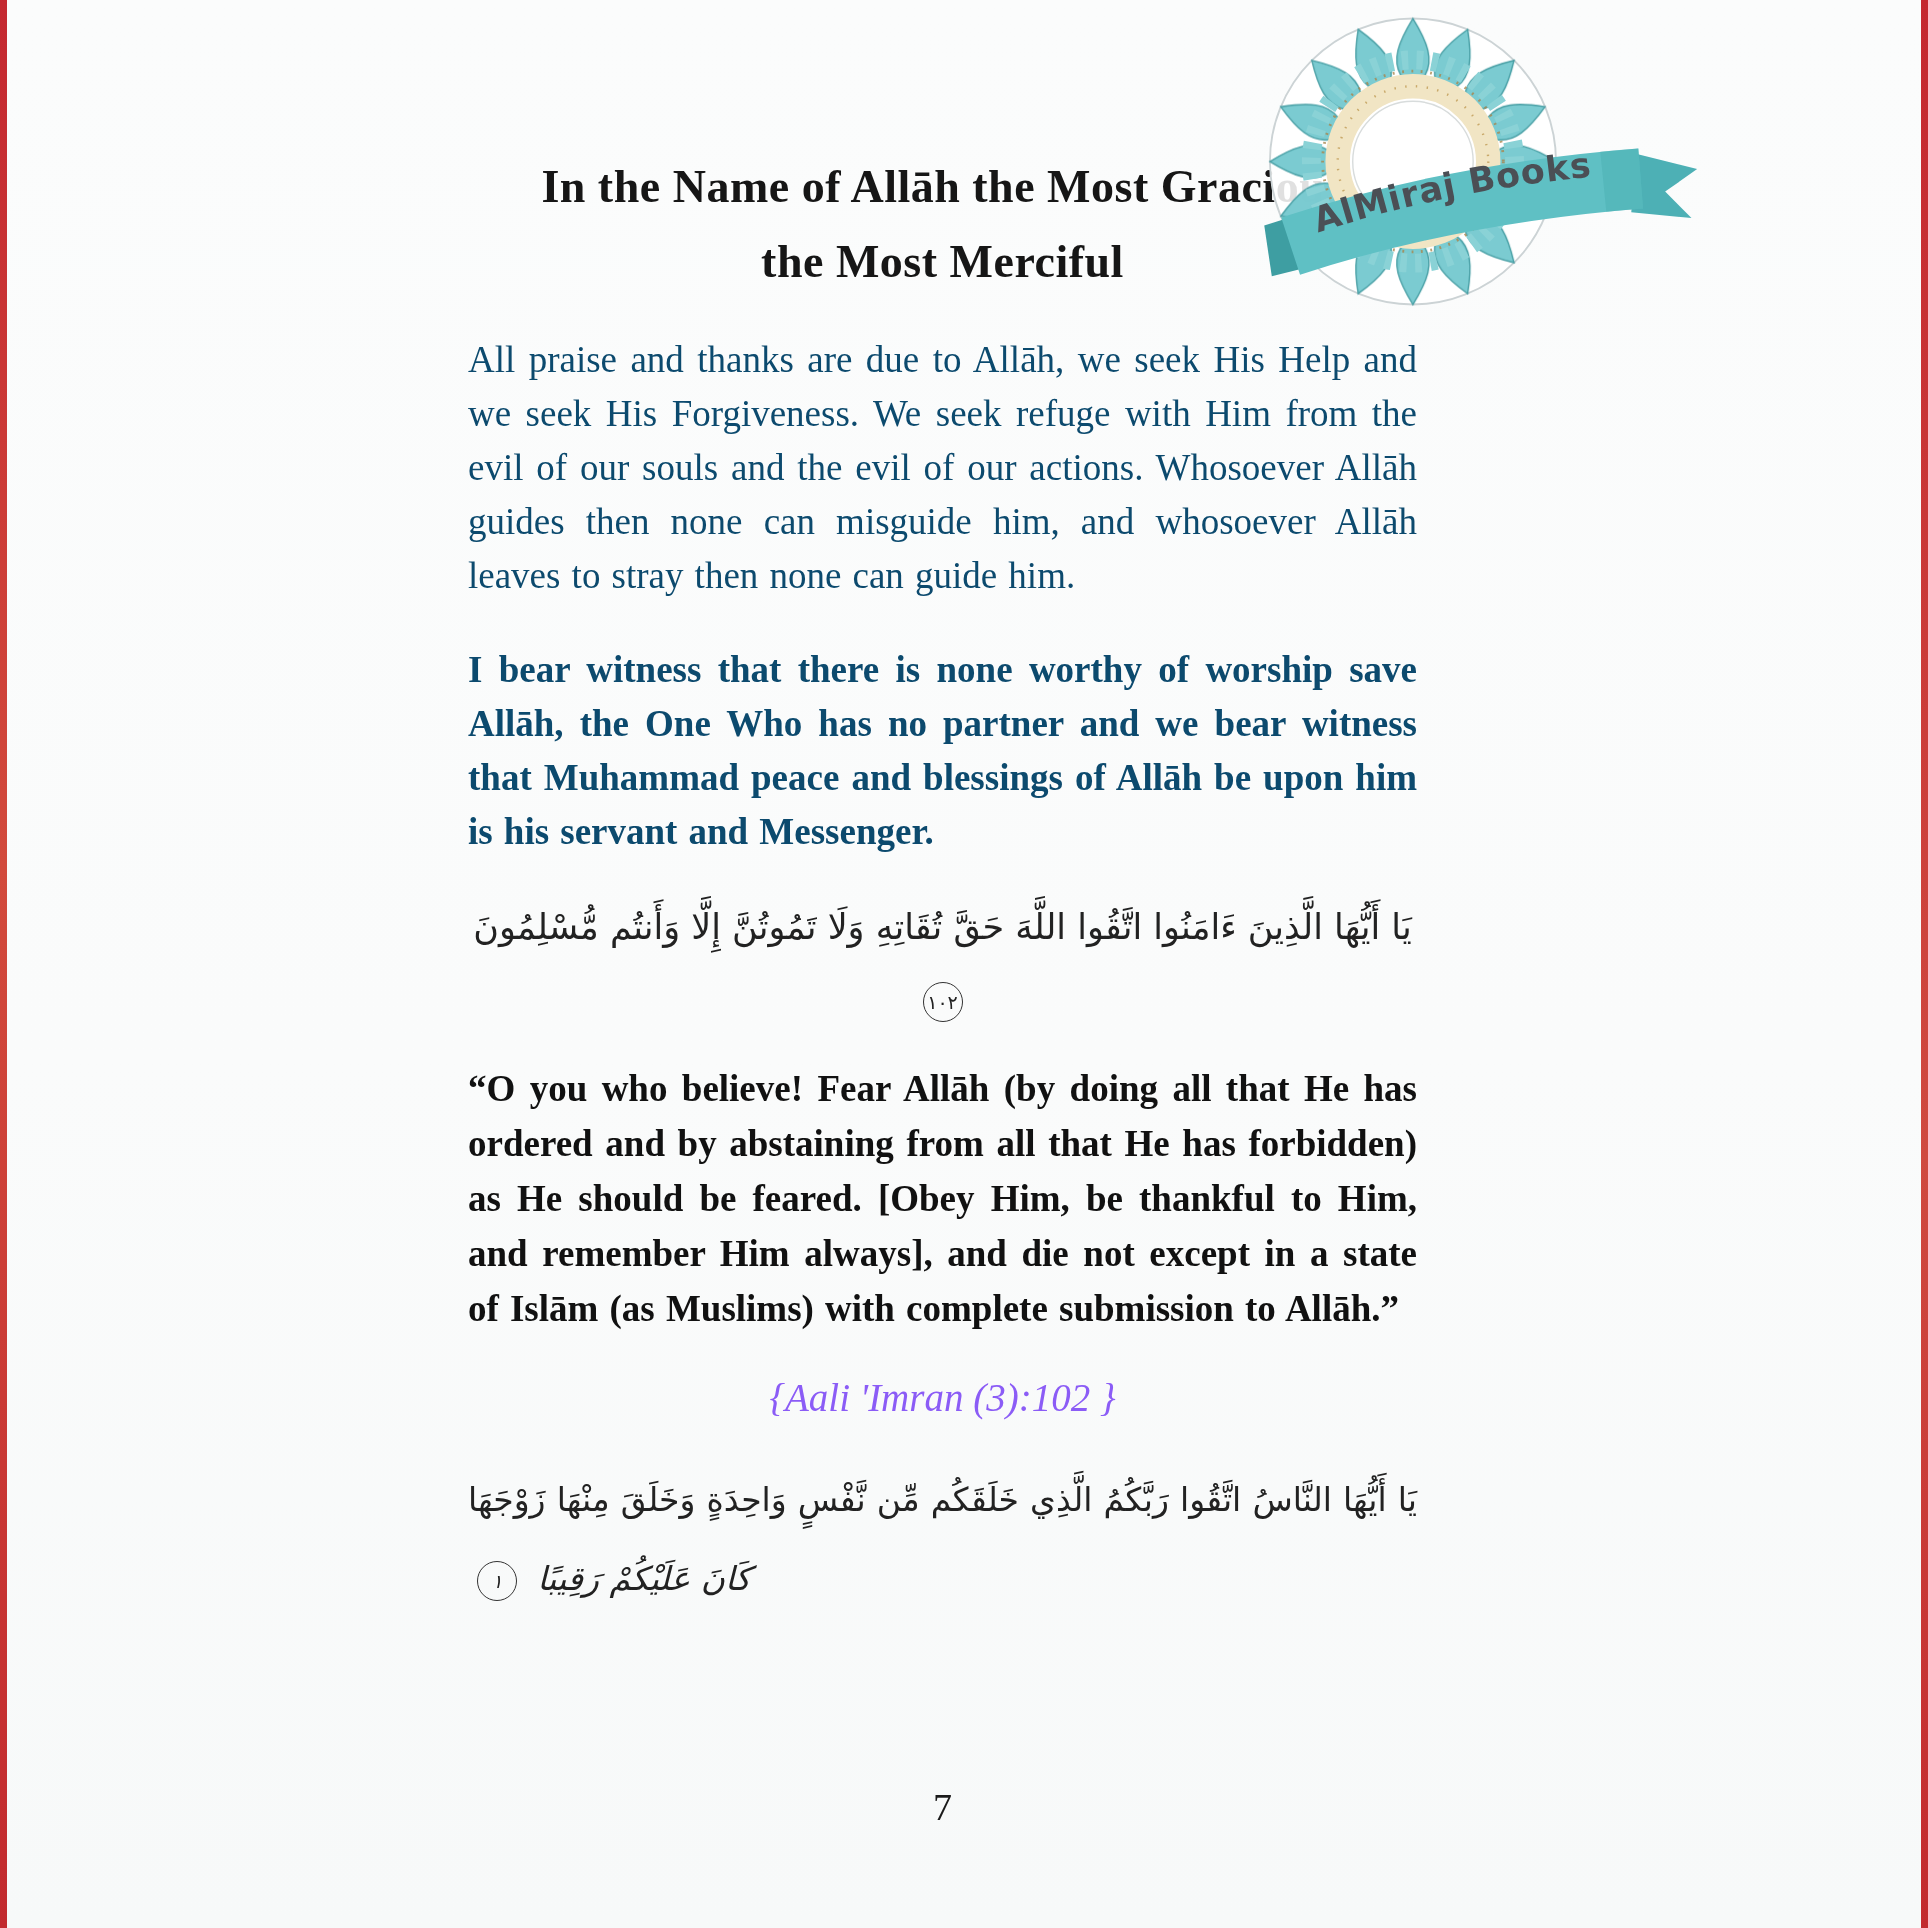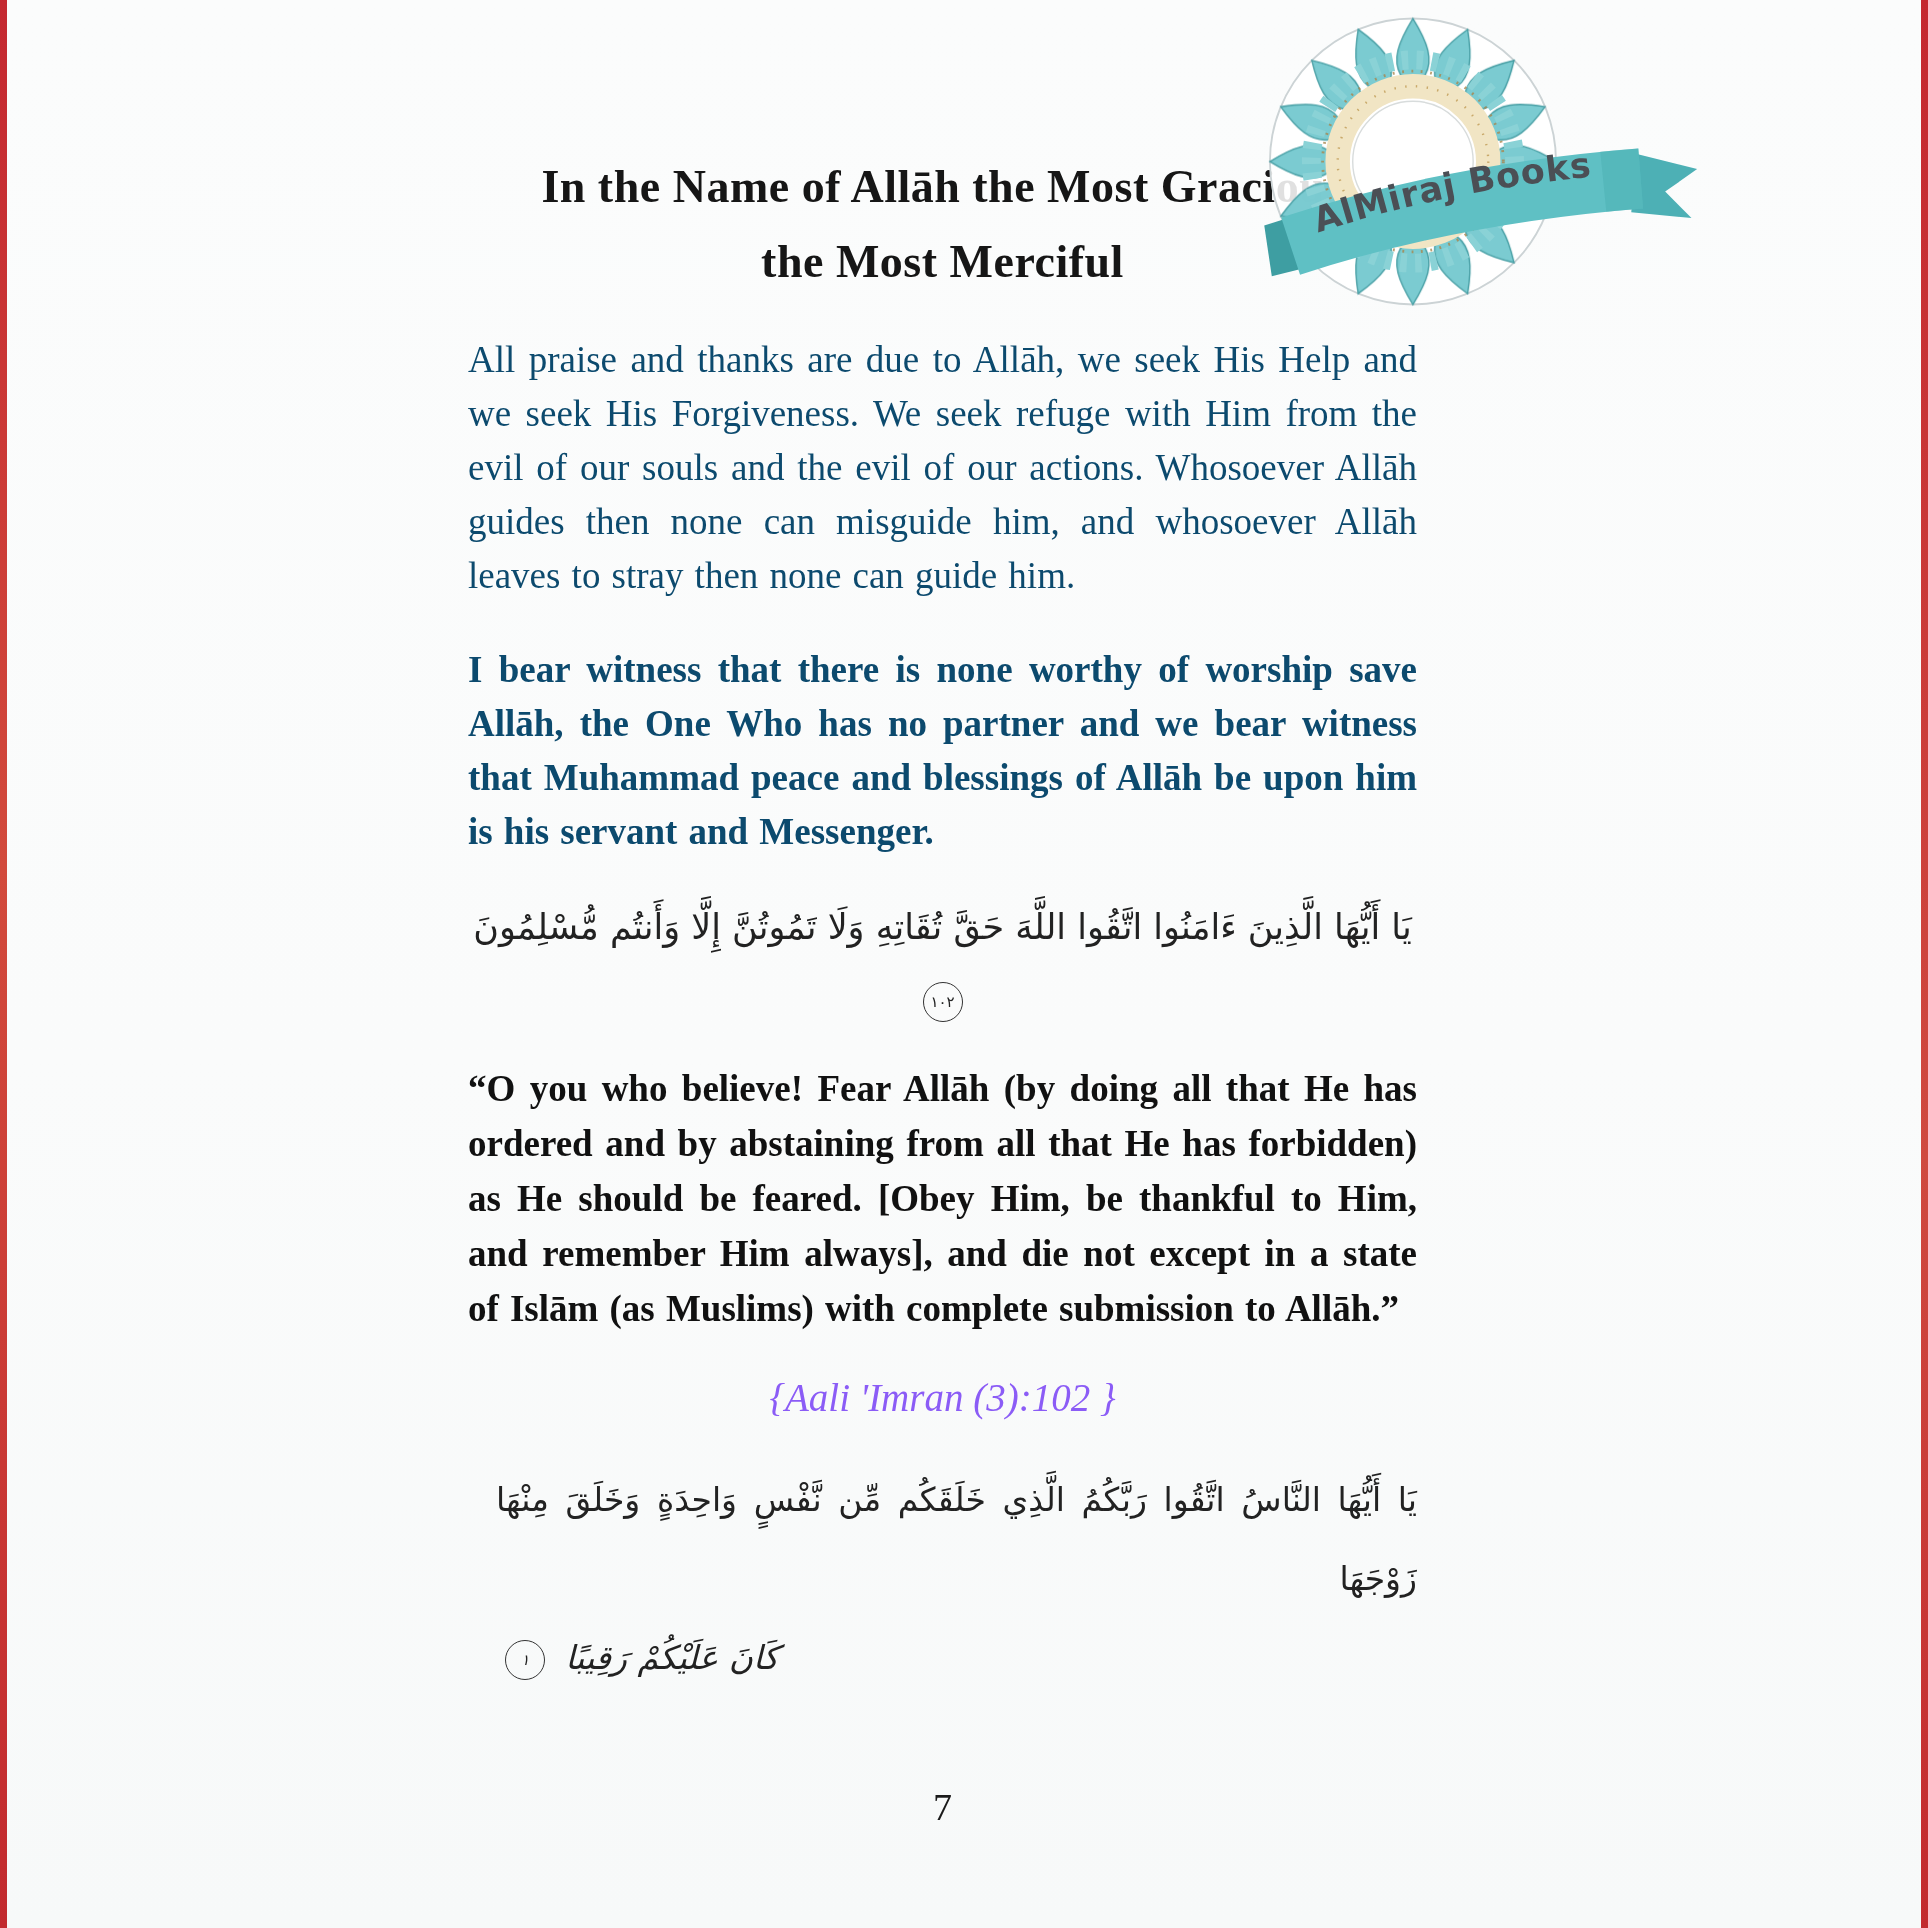--- a/index.html
+++ b/index.html
@@ -26,32 +26,32 @@
   .para-2{margin-top:40px;font-weight:bold;}
 
   .arabic{
     direction:rtl;font-family:"DejaVu Sans", sans-serif;color:#222;
   }
   .arabic-quote-1{
     margin-top:32px;font-size:35px;line-height:73px;text-align:center;
   }
   .ayah-marker{
     display:inline-block;width:40px;height:40px;line-height:38px;
-    border:1.9px solid #333;border-radius:50%;font-size:15px;text-align:center;
+    border:1.9px solid #333;border-radius:50%;font-size:19px;text-align:center;
     vertical-align:middle;margin:0 9.4px;box-sizing:border-box;
   }
   .translation{
     margin-top:24px;font-size:37px;line-height:55px;font-weight:bold;
     text-align:justify;color:#111;word-spacing:1.9px;
   }
   .citation{
     margin-top:22px;text-align:center;font-style:italic;font-size:39px;
     line-height:49px;color:#8b5cf6;
   }
-  .arabic-quote-2{margin-top:38px;font-size:33px;line-height:79px;margin-left:28px;}
+  .arabic-quote-2{margin-top:38px;font-size:33px;line-height:79px;}
   .arabic-line{white-space:normal;}
   .arabic-line.justified{text-align:justify;text-align-last:justify;}
   .arabic-line.last-line{text-align:left;font-style:italic;}
 
   .page-number{
     position:absolute;left:468px;top:1785px;width:949px;text-align:center;
     font-size:38px;color:#1a1a1a;
   }
 
   .logo{position:absolute;left:1215px;top:-5.6px;width:490px;height:367px;}

